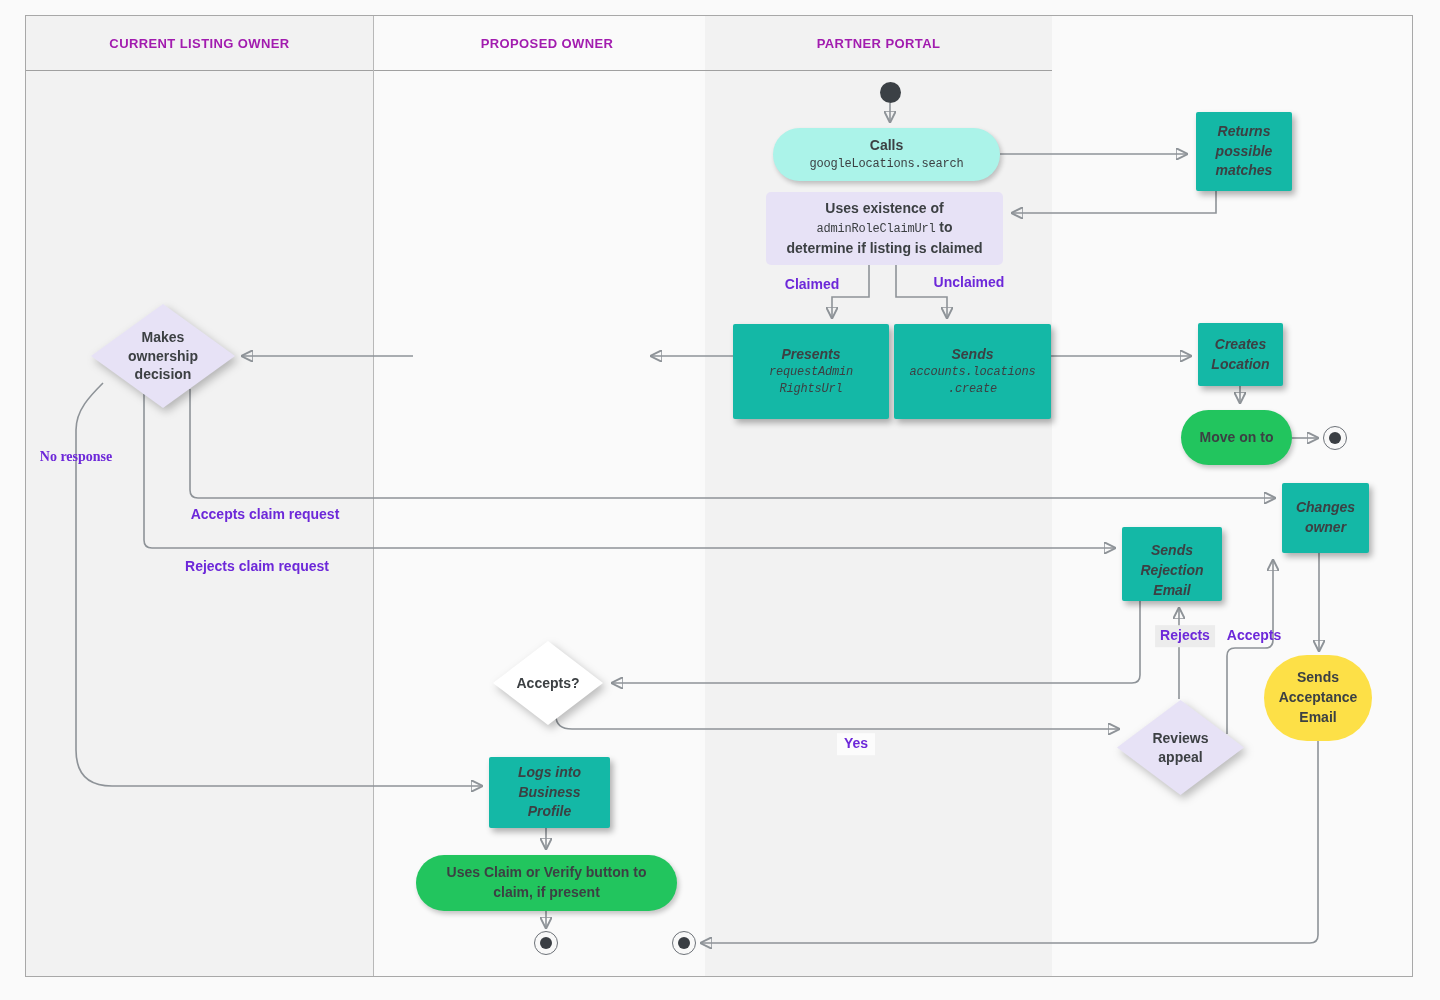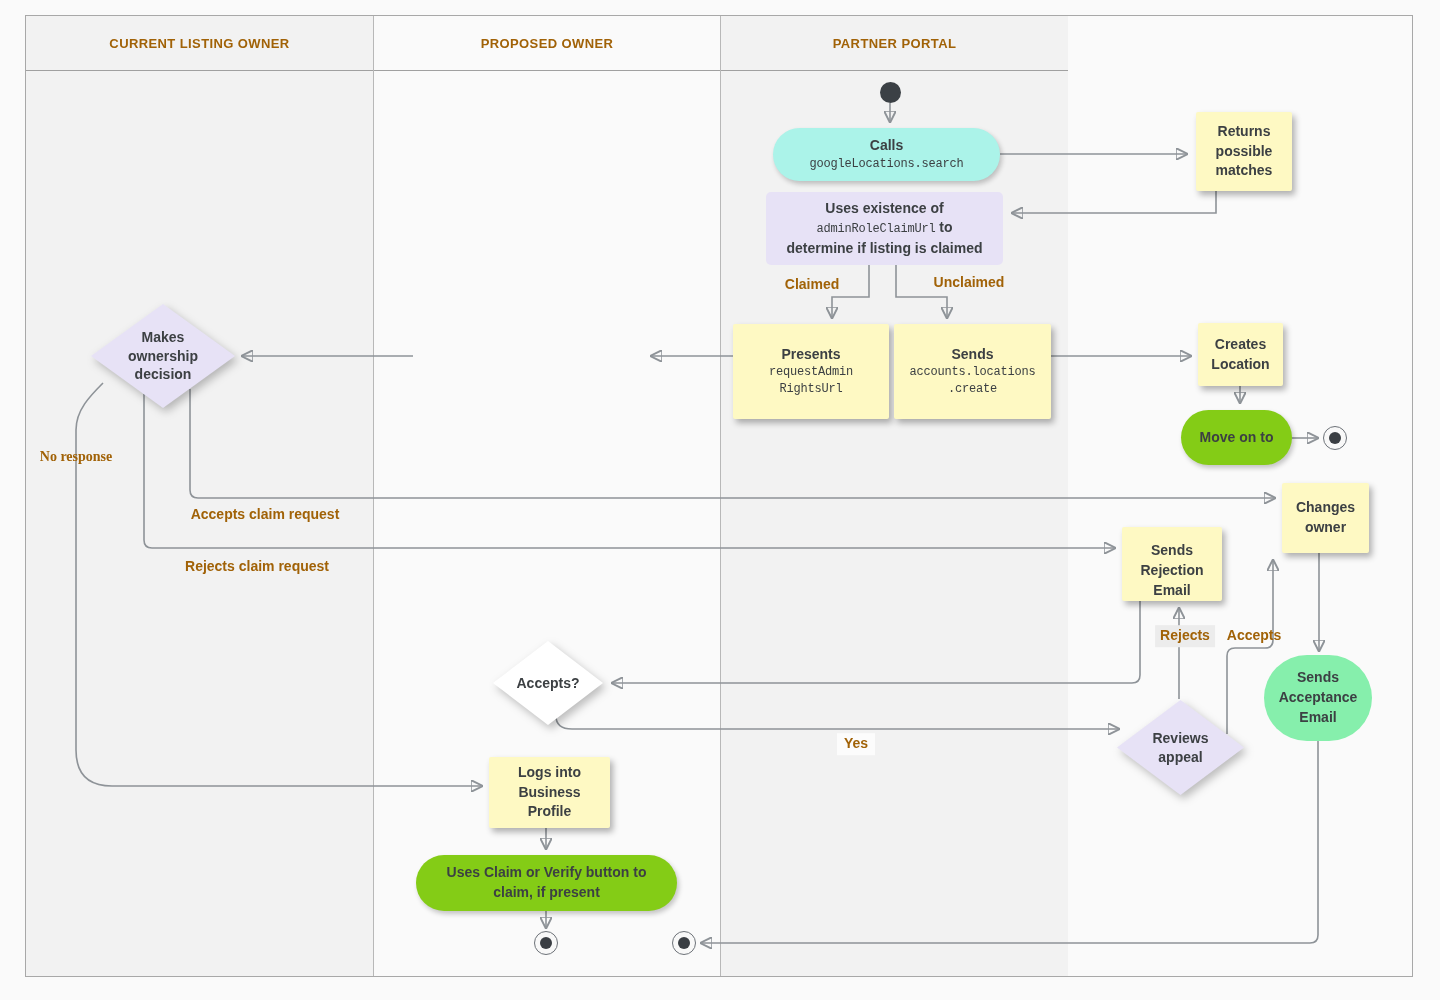--- a/index.html
+++ b/index.html
@@ -6,63 +6,63 @@
   .canvas{position:relative;width:1440px;height:1000px;background:#fafafa;
           font-family:"Liberation Sans",sans-serif;color:#3c4043;overflow:hidden;}
   .frame{position:absolute;left:25px;top:15px;width:1388px;height:962px;
          border:1px solid #a8a8a8;box-sizing:border-box;}
   .lane{position:absolute;top:0;bottom:0;box-sizing:border-box;border-right:1px solid #b8b8b8;}
   .lane:last-child{border-right:none;}
   .lane.odd{background:#f2f2f2;}
   .lane.even{background:#fafafa;}
   .lane-header{position:absolute;left:0;right:0;top:0;height:55px;display:flex;align-items:center;
                justify-content:center;border-bottom:1px solid #a0a0a0;box-sizing:border-box;
-               font-size:13px;font-weight:bold;letter-spacing:.4px;color:#a16207;}
+               font-size:13px;font-weight:bold;letter-spacing:.4px;color:#a21caf;}
   svg.connectors{position:absolute;left:0;top:0;width:1440px;height:1000px;pointer-events:none;}
   svg.connectors path{fill:none;stroke:#8e9398;stroke-width:1.6px;}
   .node{position:absolute;box-sizing:border-box;display:flex;flex-direction:column;
         align-items:center;justify-content:center;text-align:center;font-size:14px;
         font-weight:bold;line-height:1.42;color:#3c4043;}
-  .whitebox{background:#fef9c3;border-radius:2px;box-shadow:3px 4px 6px rgba(0,0,0,.30);}
+  .whitebox{background:#14b8a6;border-radius:2px;box-shadow:3px 4px 6px rgba(0,0,0,.30);font-style:italic;}
   .pill{border-radius:28px;box-shadow:2px 3px 5px rgba(0,0,0,.22);}
   .teal{background:#abf3e9;}
-  .pinkp{background:#84cc16;}
+  .pinkp{background:#22c55e;}
   .lav{background:#e7e2f6;border-radius:5px;}
-  .blob{background:#86efac;border-radius:44px;}
+  .blob{background:#fde047;border-radius:44px;}
   .mono{font-family:"Liberation Mono","DejaVu Sans Mono",monospace;font-weight:normal;
         font-size:12px;letter-spacing:-.2px;}
   .diamond{position:absolute;filter:drop-shadow(3px 4px 4px rgba(0,0,0,.25));}
   .diamond .shape{position:absolute;inset:0;clip-path:polygon(50% 0,100% 50%,50% 100%,0 50%);}
   .diamond .shape.white{background:#ffffff;}
   .diamond .shape.lavf{background:#e7e2f6;}
   .diamond .dlabel{position:absolute;inset:0;display:flex;align-items:center;justify-content:center;
         text-align:center;font-size:14px;font-weight:bold;line-height:1.35;color:#3c4043;}
   .edge-label{position:absolute;transform:translate(-50%,-50%);font-size:14px;font-weight:bold;
-        color:#a16207;white-space:nowrap;line-height:1.4;}
+        color:#6d28d9;white-space:nowrap;line-height:1.4;}
   .edge-label.wrap{white-space:normal;text-align:center;}
   .lbl-bg-gray{background:#ececec;padding:1px 5px;}
   .lbl-bg-white{background:#fcfcfc;padding:1px 7px;}
   .dot-start{position:absolute;width:21px;height:21px;border-radius:50%;background:#3b4045;}
   .dot-end{position:absolute;width:24px;height:24px;border-radius:50%;border:1.5px solid #6d7278;
         background:#f8f8f8;box-sizing:border-box;display:flex;align-items:center;justify-content:center;}
   .dot-end .inner{width:12px;height:12px;border-radius:50%;background:#3a3e43;}
 </style>
 </head>
 <body>
 
 <div class="canvas">
 
   <div class="frame">
     <div class="lane odd" style="left:0;width:348px;">
       <div class="lane-header">CURRENT LISTING OWNER</div>
     </div>
     <div class="lane even" style="left:348px;width:347px;">
       <div class="lane-header">PROPOSED OWNER</div>
     </div>
-    <div class="lane odd" style="left:695px;width:347px;">
+    <div class="lane odd" style="left:679px;width:347px;">
       <div class="lane-header">PARTNER PORTAL</div>
     </div>
   </div>
 
   <svg class="connectors">
     <defs>
       <marker id="arw" viewBox="0 0 10 10" refX="8.5" refY="5" markerWidth="7.5" markerHeight="7.5" orient="auto-start-reverse">
         <path d="M0,0 L10,5 L0,10 z" fill="#7d838a" stroke="none"></path>
       </marker>
     </defs>

